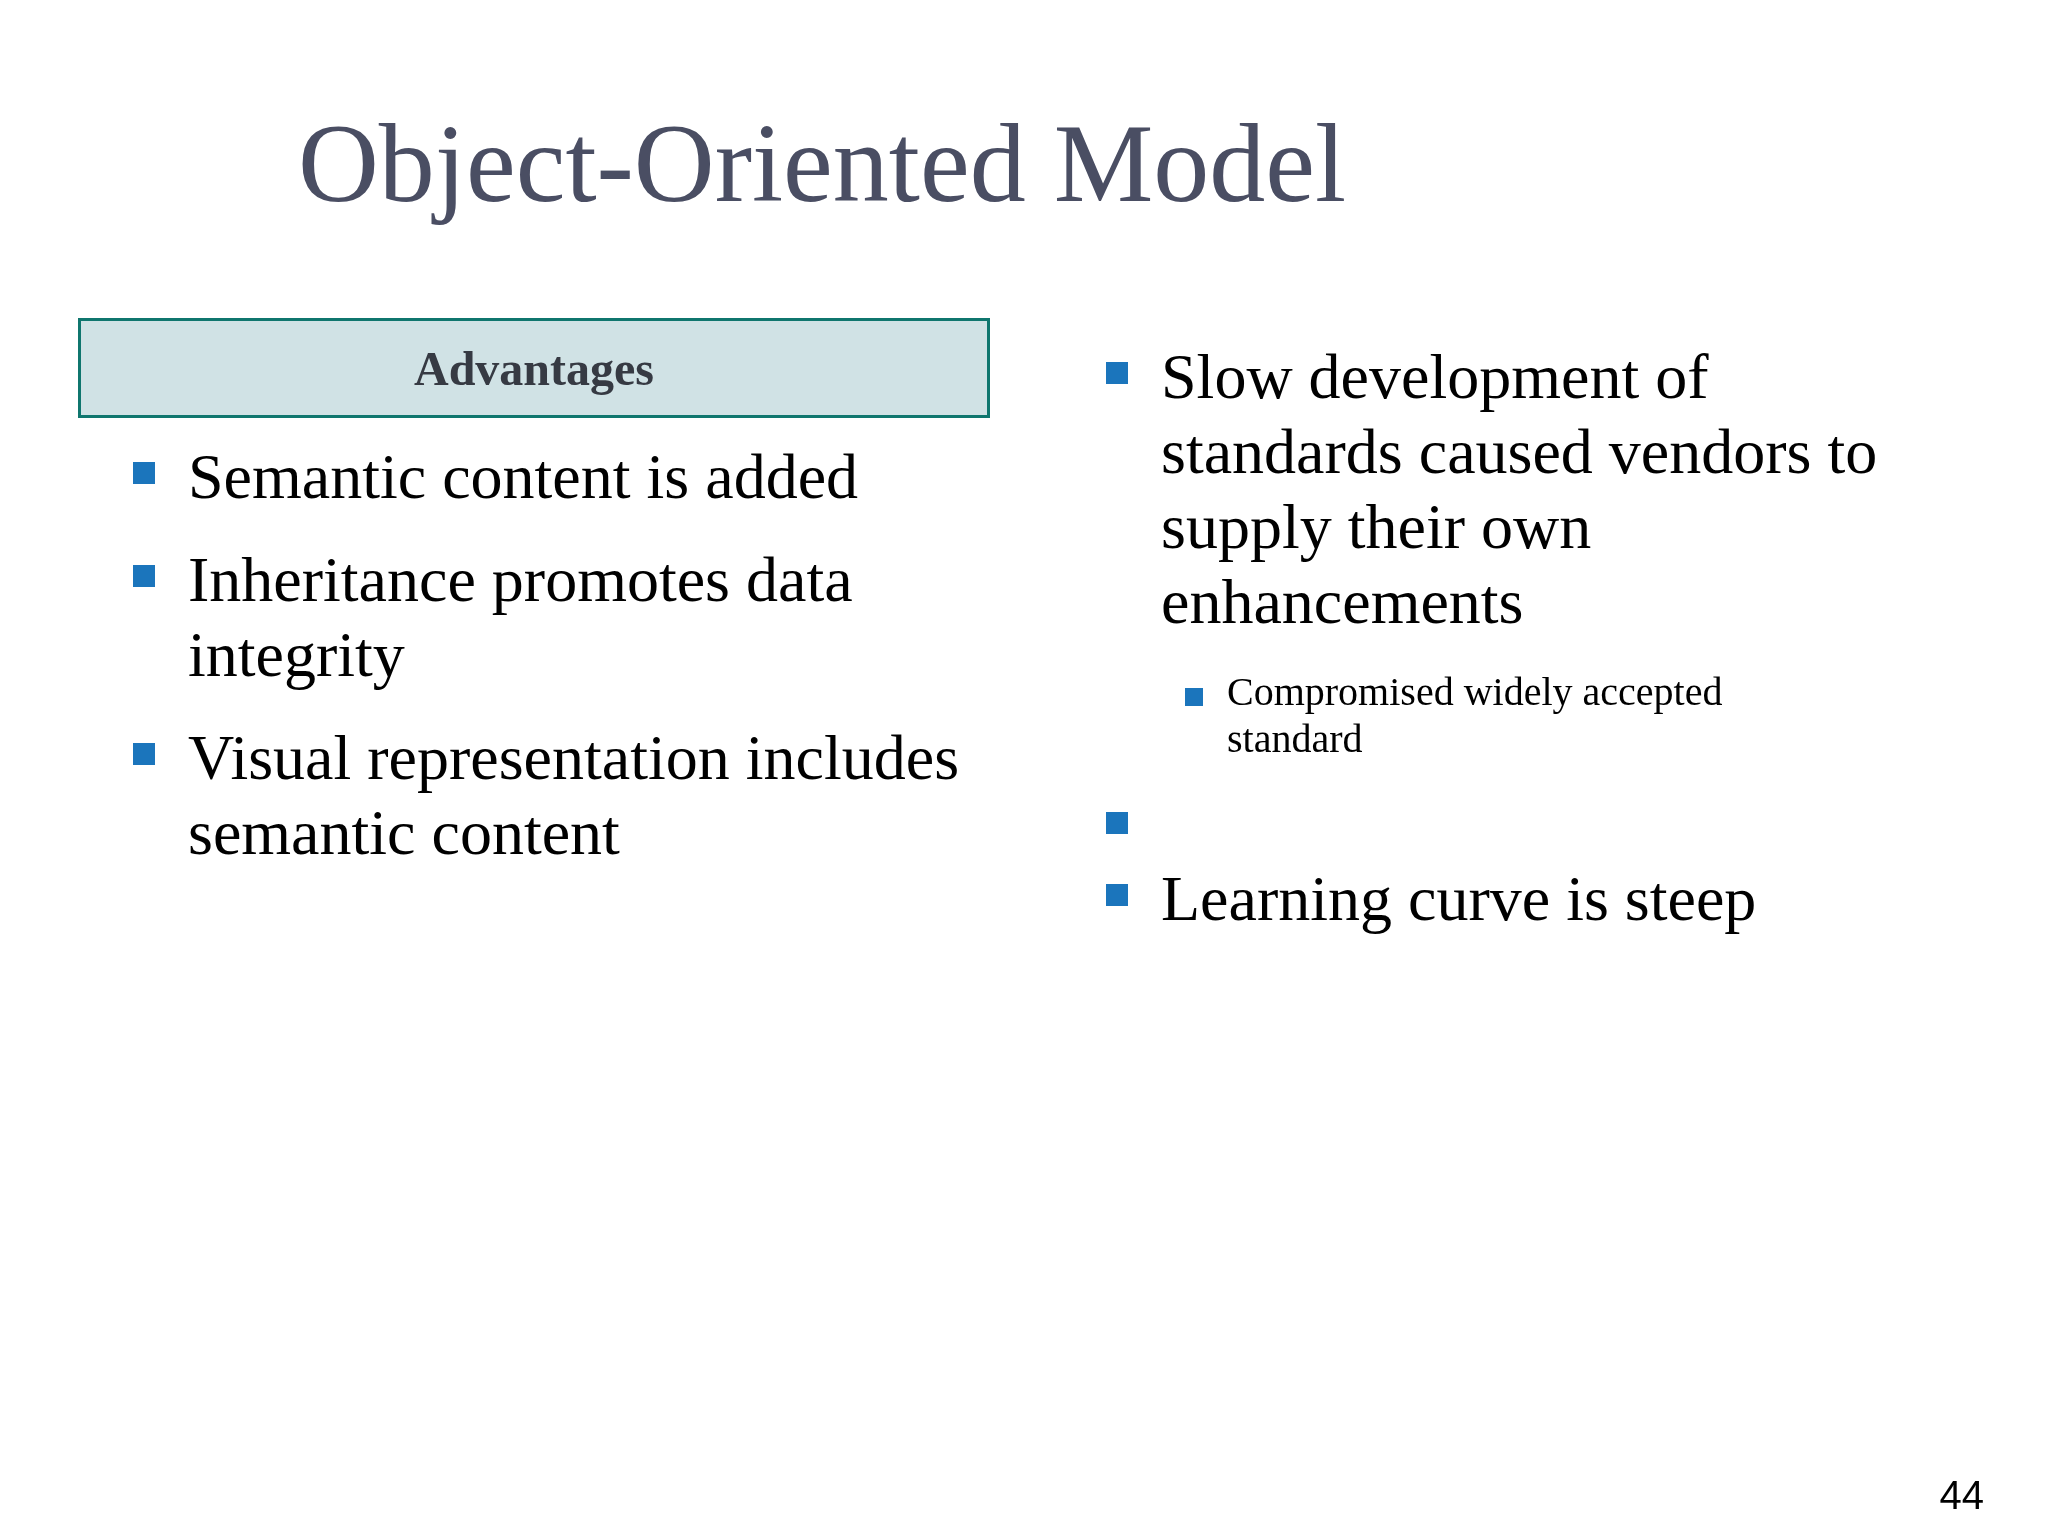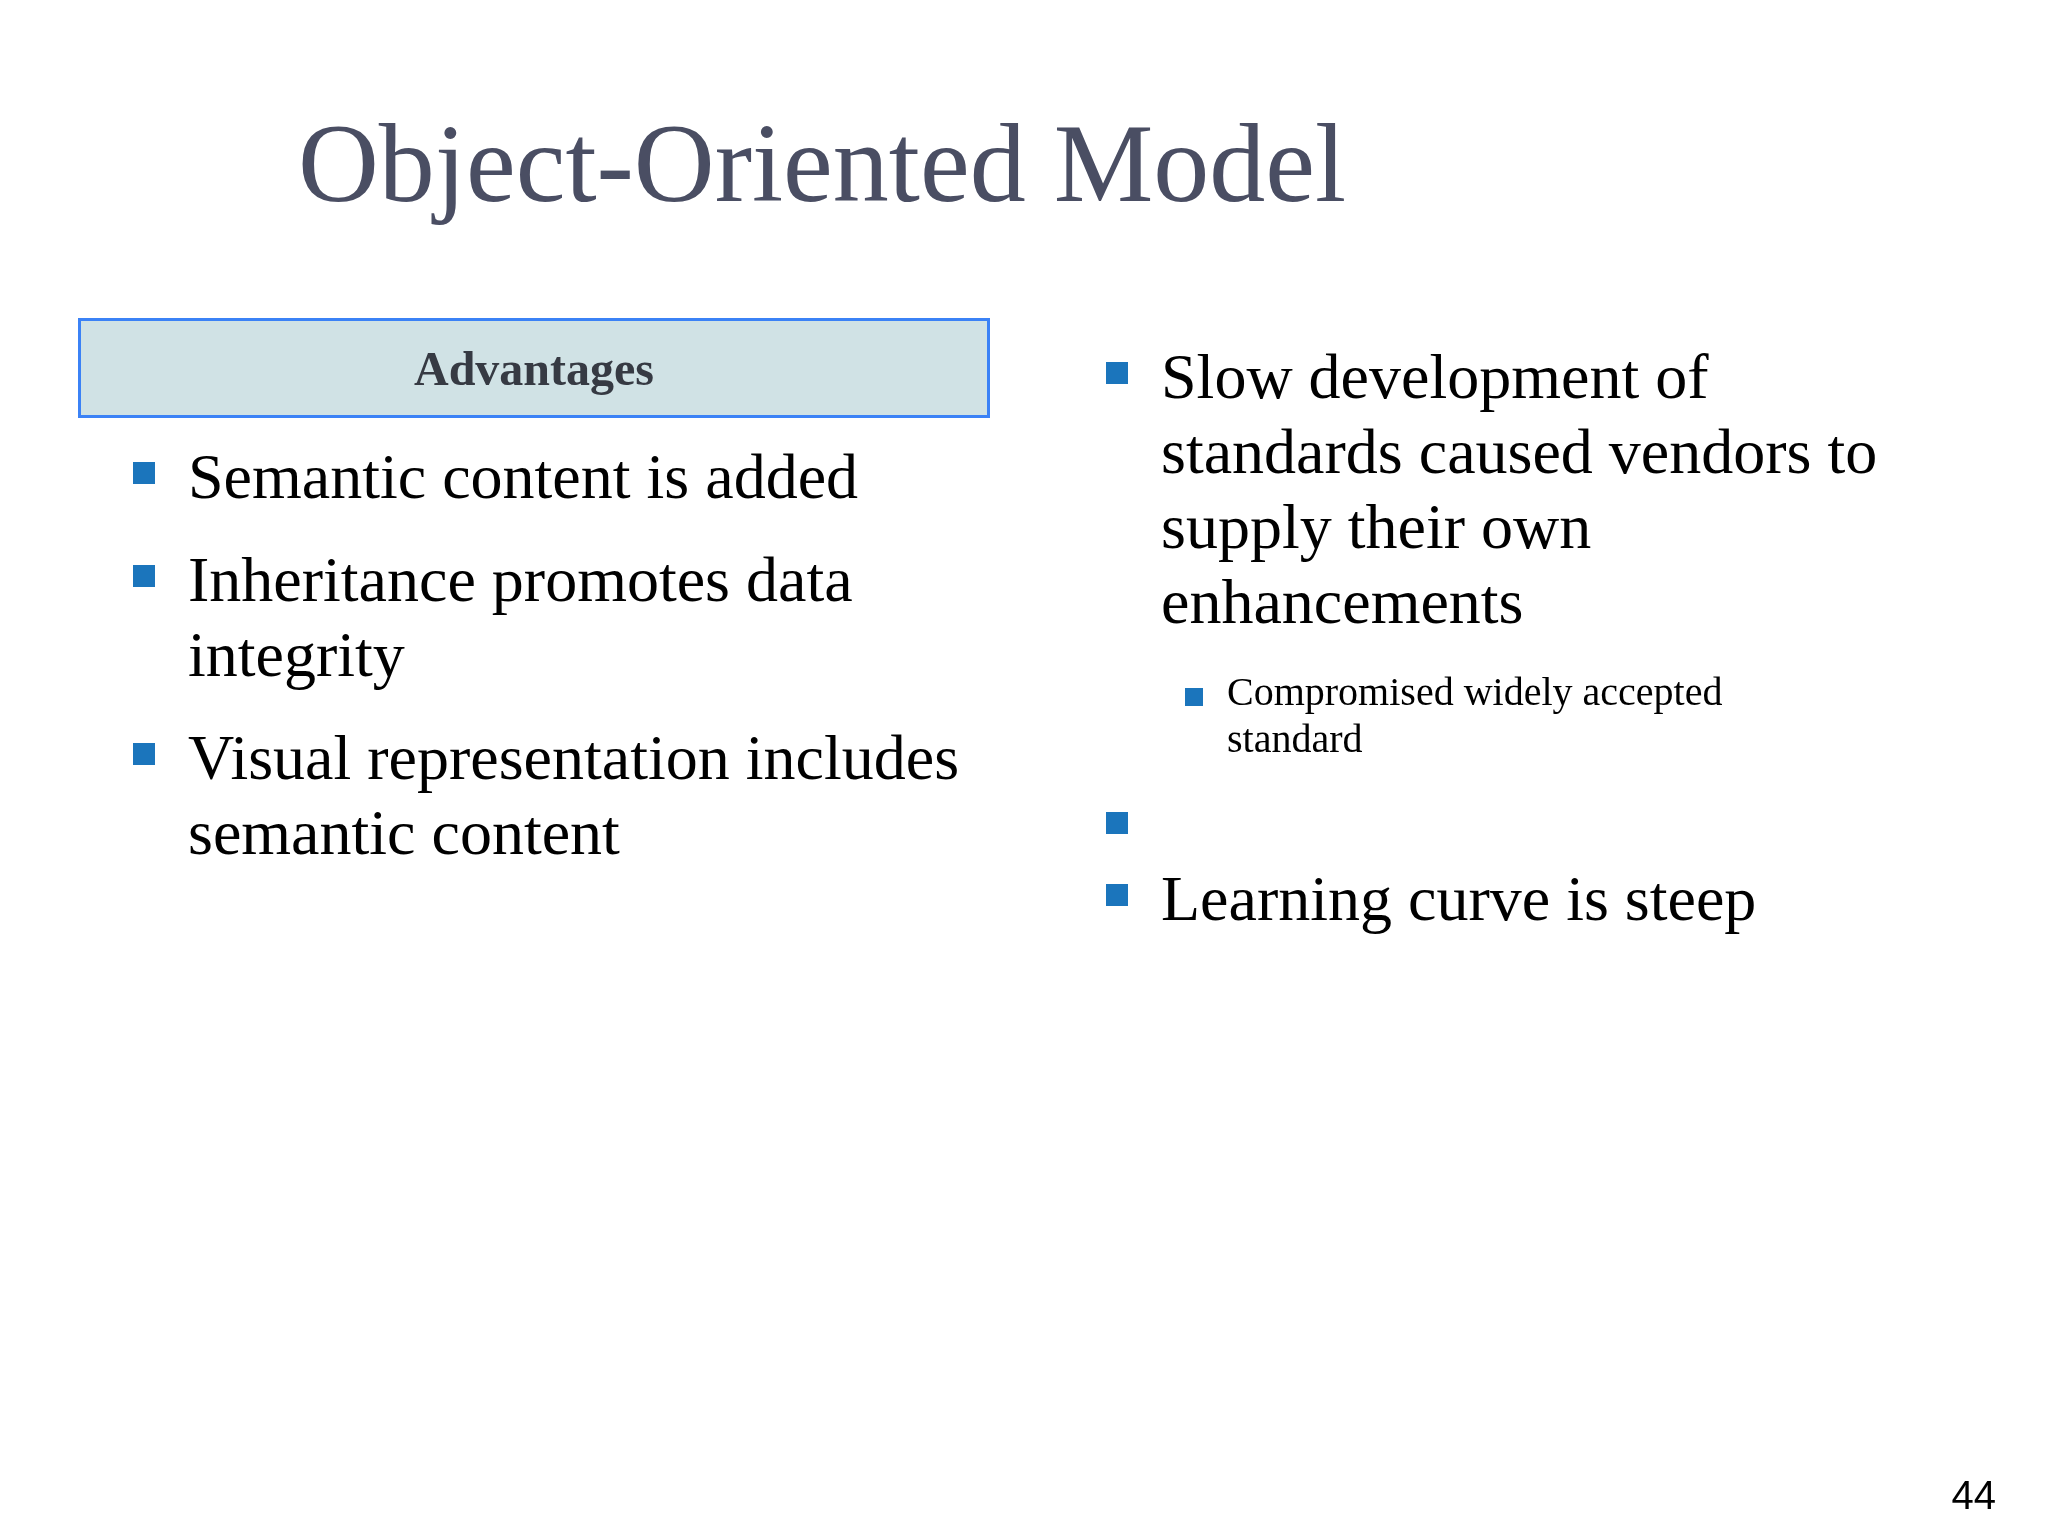--- a/index.html
+++ b/index.html
@@ -19,21 +19,21 @@
     line-height:1.2;
     color:#4a4e63;
     font-family:"Liberation Serif", serif;
   }
   .column{position:absolute;top:318px;}
   .col-left{left:78px;width:912px;}
   .col-right{left:1058px;width:906px;}
   .col-header{
     box-sizing:border-box;
     height:100px;
-    border:3px solid #3b82f6;
+    border:3px solid #0f766e;
     background:#d0e2e5;
     display:flex;
     align-items:center;
     justify-content:center;
     font-weight:bold;
     font-size:48px;
     color:#363a43;
     font-family:"Liberation Serif", serif;
   }
   .bullet-list{margin-top:22px;}
@@ -59,21 +59,21 @@
   .col-right .item.lvl1{padding-left:48px;}
   .col-right .item.lvl2{
     padding-left:127px;
     font-size:40px;
     line-height:1.18;
   }
   .item.lvl2 .bullet{width:18px;height:18px;margin-top:20px;}
   .item.lvl2 .txt{margin-left:24px;}
   .page-number{
     position:absolute;
-    right:52px;bottom:18px;
+    right:64px;bottom:18px;
     font-size:40px;
     color:#000000;
     font-family:"Liberation Sans", sans-serif;
   }
 </style>
 </head>
 <body>
 
 <div class="slide-title">Object-Oriented Model</div>
 

